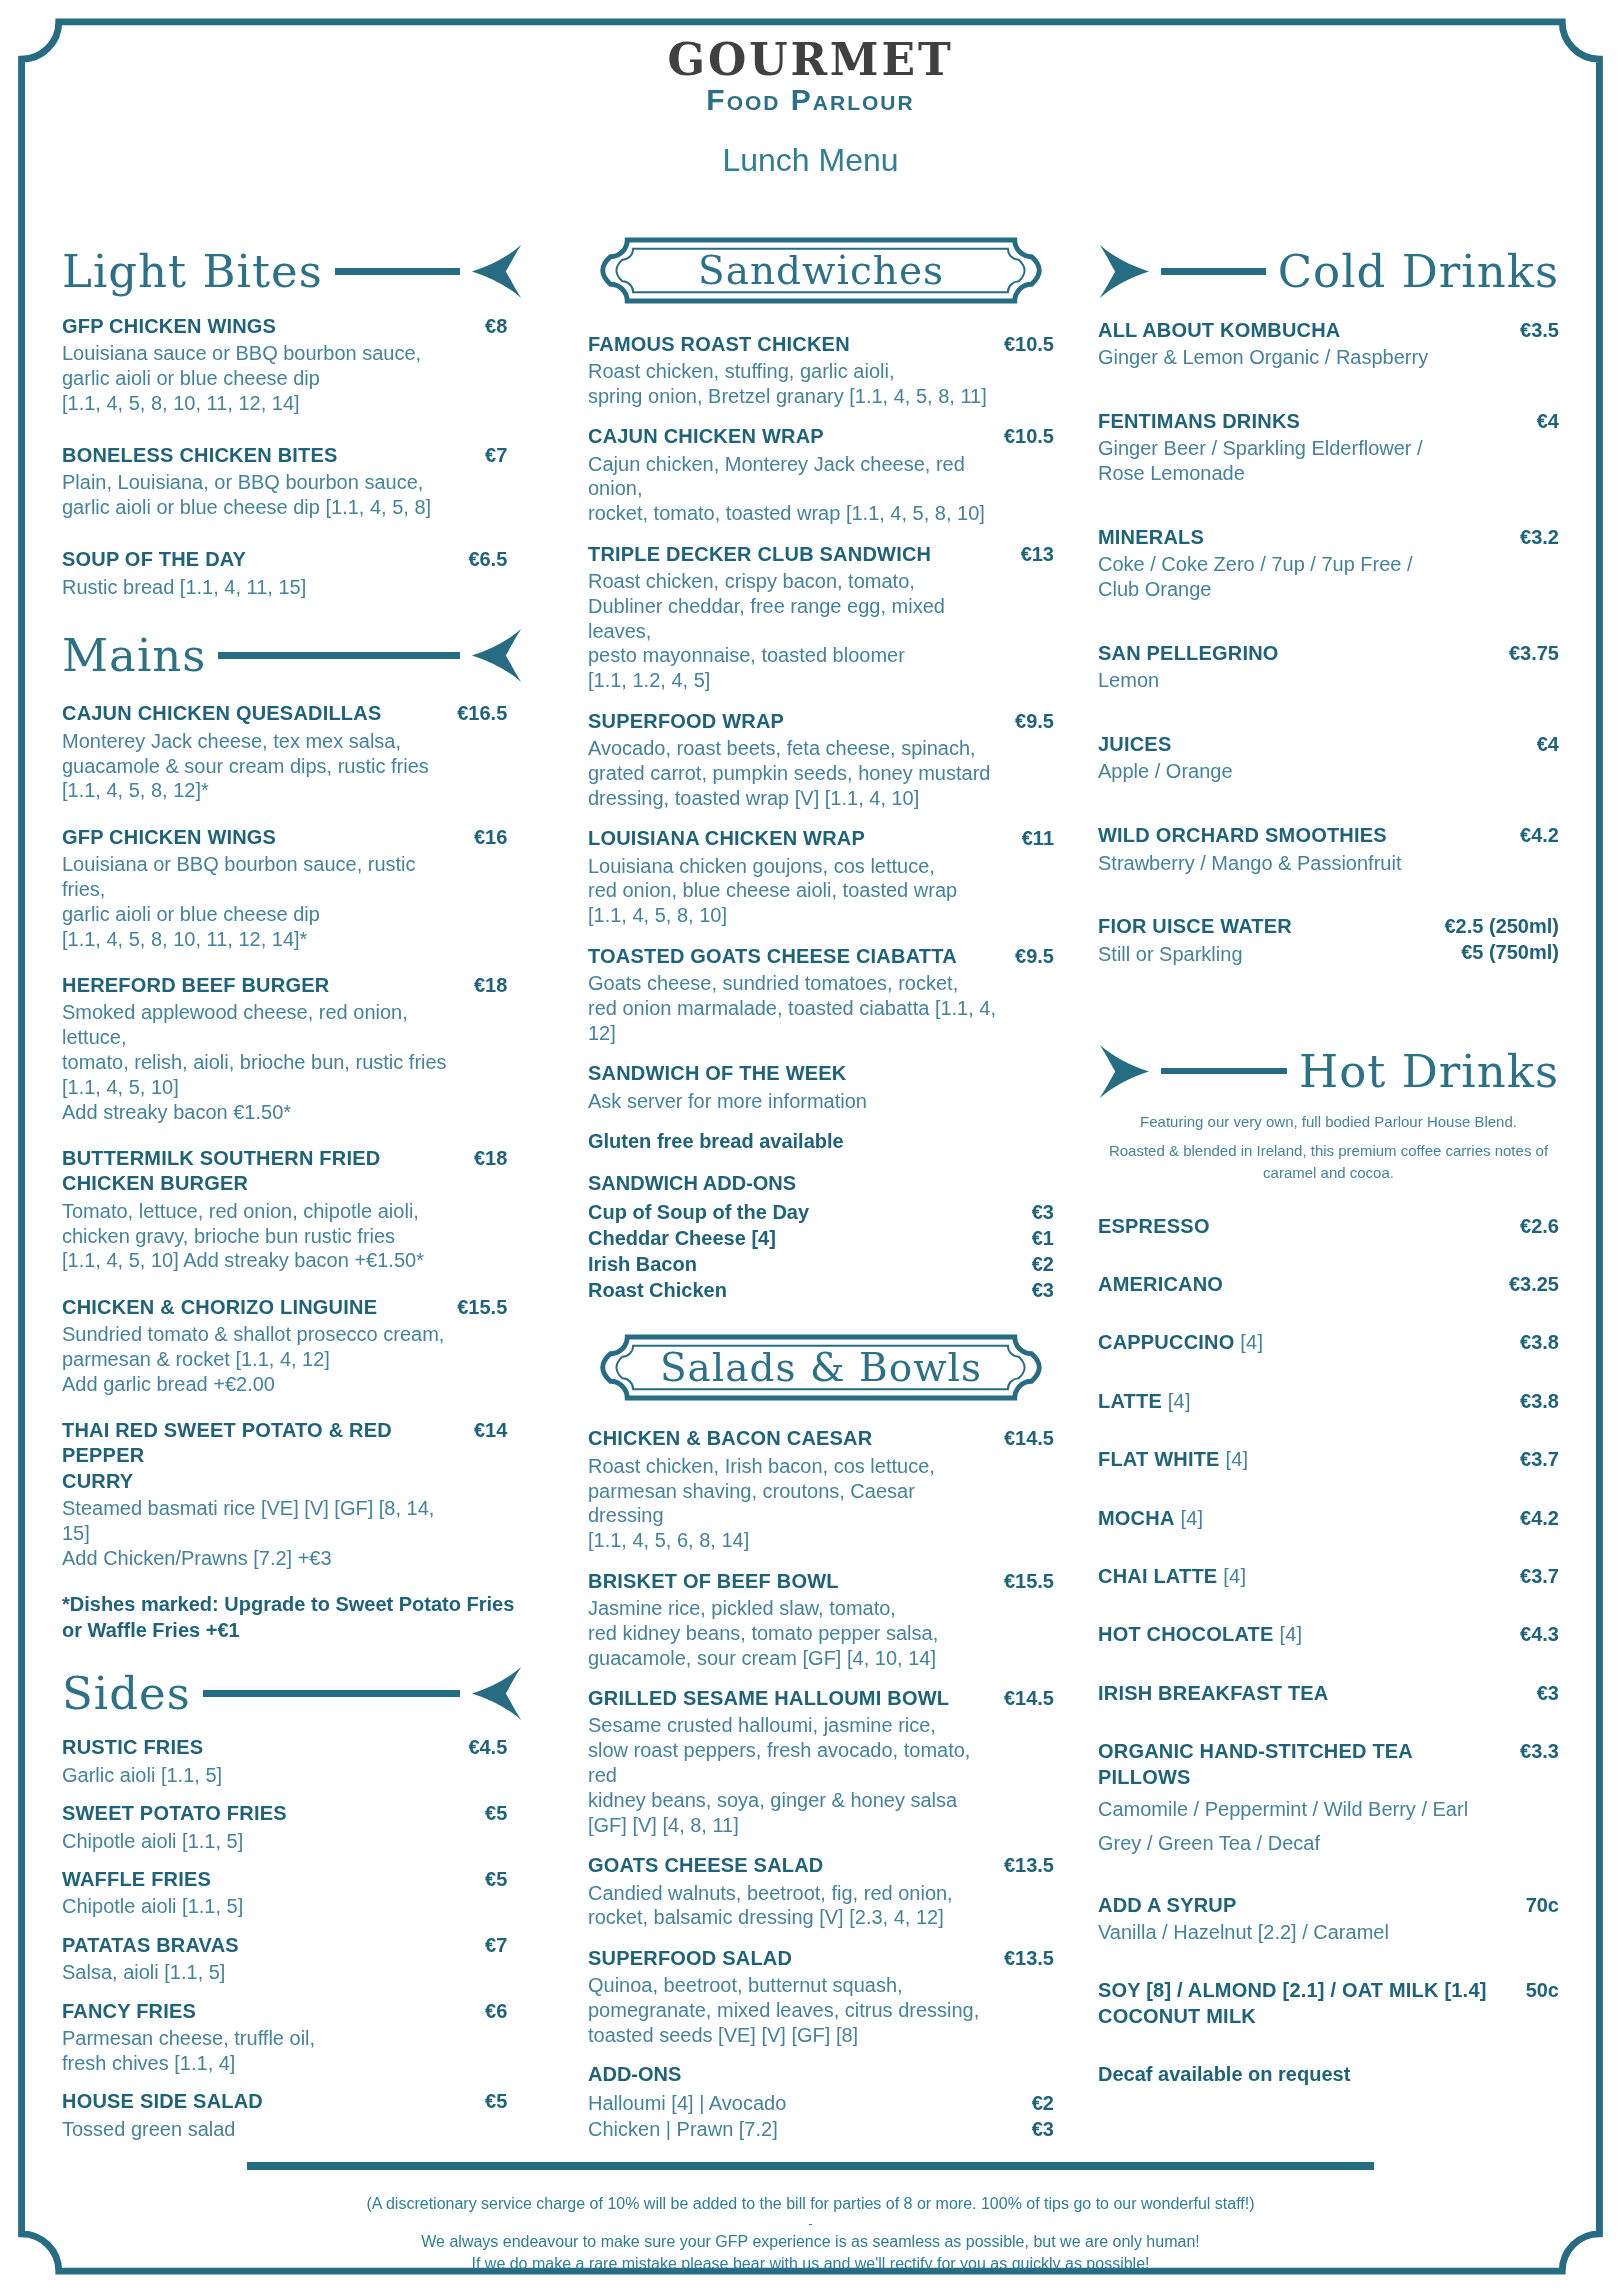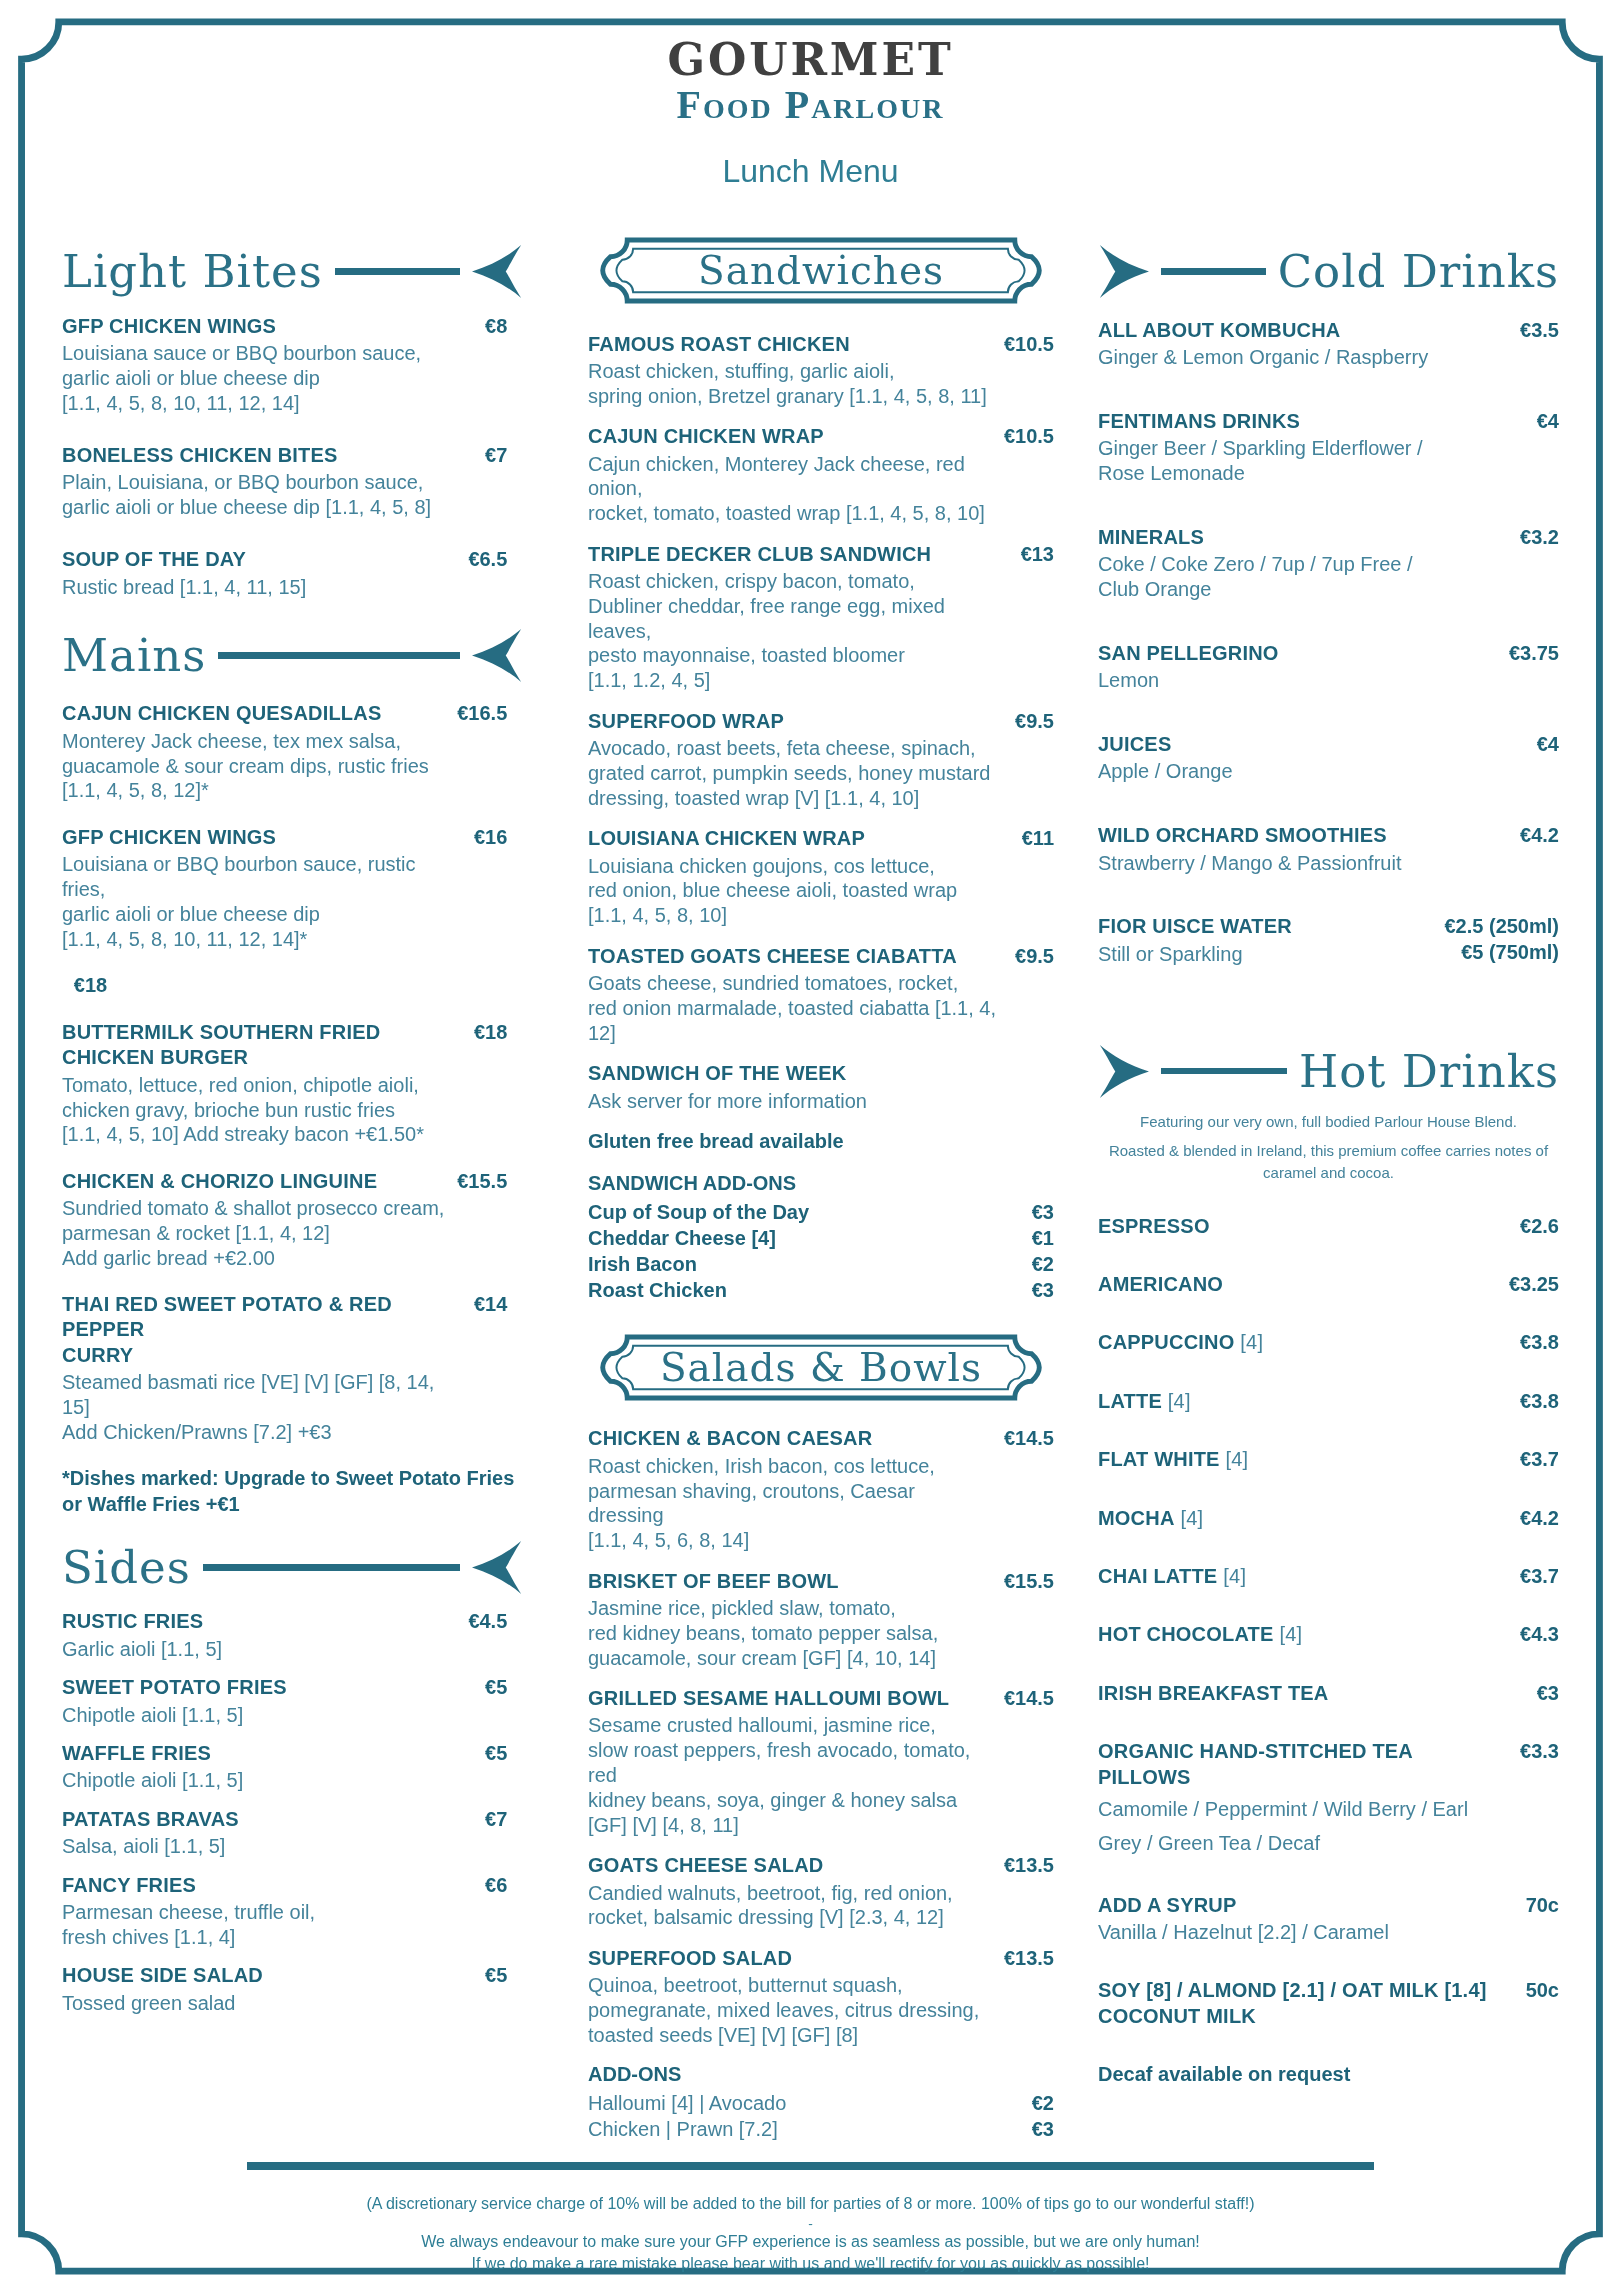--- a/index.html
+++ b/index.html
@@ -16,21 +16,21 @@
     --dark:#1e6379;
     --mid:#44839b;
   }
   
   .frame { position:absolute; left:0; top:0; width:1621px; height:2293px; z-index:0; }
   .frame path { fill:none; stroke:var(--accent); stroke-width:7; }
 
   
   .brand { position:absolute; top:37px; left:0; right:0; text-align:center; z-index:2; }
   .brand-l1 { font-family:"DejaVu Serif", serif; font-weight:bold; font-size:44px; letter-spacing:2.9px; color:#404040; line-height:1.05; }
-  .brand-l2 { font-family:Liberation Serif, serif; font-weight:bold; font-size:40px; letter-spacing:2px; font-variant:small-caps; color:#2a7087; line-height:1.1; }
+  .brand-l2 { font-family:Liberation Sans, sans-serif; font-weight:bold; font-size:30px; letter-spacing:2px; font-variant:small-caps; color:#2a7087; line-height:1.1; }
   .menu-title { margin-top:26px; font-size:32px; color:#2f7e94; }
 
   
   .col { position:absolute; z-index:2; }
   .col-left   { left:62px;  top:243px; width:461px; }
   .col-mid    { left:588px; top:235px; width:466px; }
   .col-right  { left:1098px;top:243px; width:461px; }
   .col-left .item { padding-right:15.7px; }
 
   
@@ -162,20 +162,27 @@
   <div class="item mains-item">
     <div class="imain">
       <div class="name">GFP CHICKEN WINGS</div>
       <div class="desc">Louisiana or BBQ bourbon sauce, rustic fries,
 garlic aioli or blue cheese dip
 [1.1, 4, 5, 8, 10, 11, 12, 14]*</div>
     </div>
     <div class="price">€16</div>
   </div>
   <div class="item mains-item">
+    <div class="imain">
+      <div class="name">HEREFORD BEEF BURGER</div>
+      <div class="desc">Smoked applewood cheese, red onion, lettuce,
+tomato, relish, aioli, brioche bun, rustic fries
+[1.1, 4, 5, 10]
+Add streaky bacon €1.50*</div>
+    </div>
     <div class="price">€18</div>
   </div>
   <div class="item mains-item">
     <div class="imain">
       <div class="name">BUTTERMILK SOUTHERN FRIED
 CHICKEN BURGER</div>
       <div class="desc">Tomato, lettuce, red onion, chipotle aioli,
 chicken gravy, brioche bun rustic fries
 [1.1, 4, 5, 10] Add streaky bacon +€1.50*</div>
     </div>

